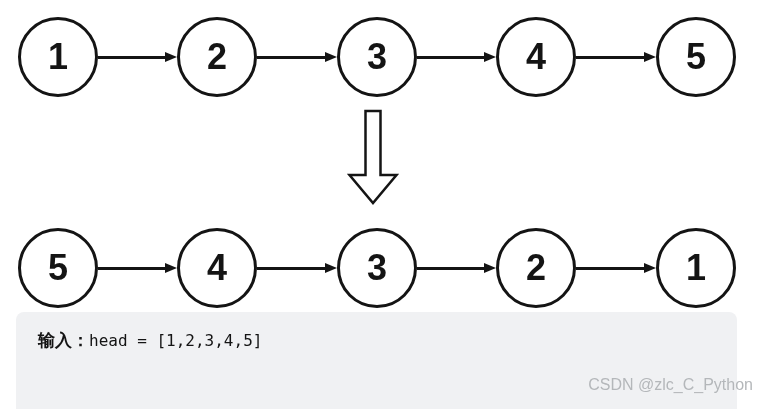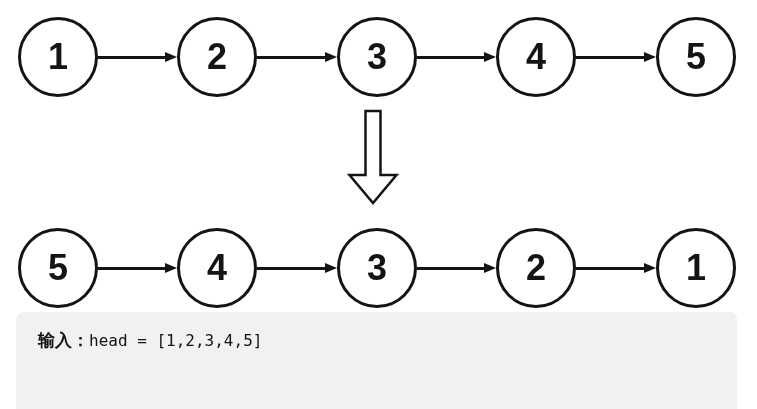--- a/index.html
+++ b/index.html
@@ -115,14 +115,15 @@
     <div class="arrow" style="left:417px; top:266.5px; width:67px;"></div>
     <div class="arrow" style="left:576px; top:266.5px; width:68px;"></div>
   </div>
 
   <div class="io-panel">
     <div class="io-line">
       <span class="io-label">输入：</span><span class="io-code">head = [1,2,3,4,5]</span>
     </div>
   </div>
 
+  <div class="watermark">CSDN @zlc_C_Python</div>
 
 </div>
 
 </body></html>

